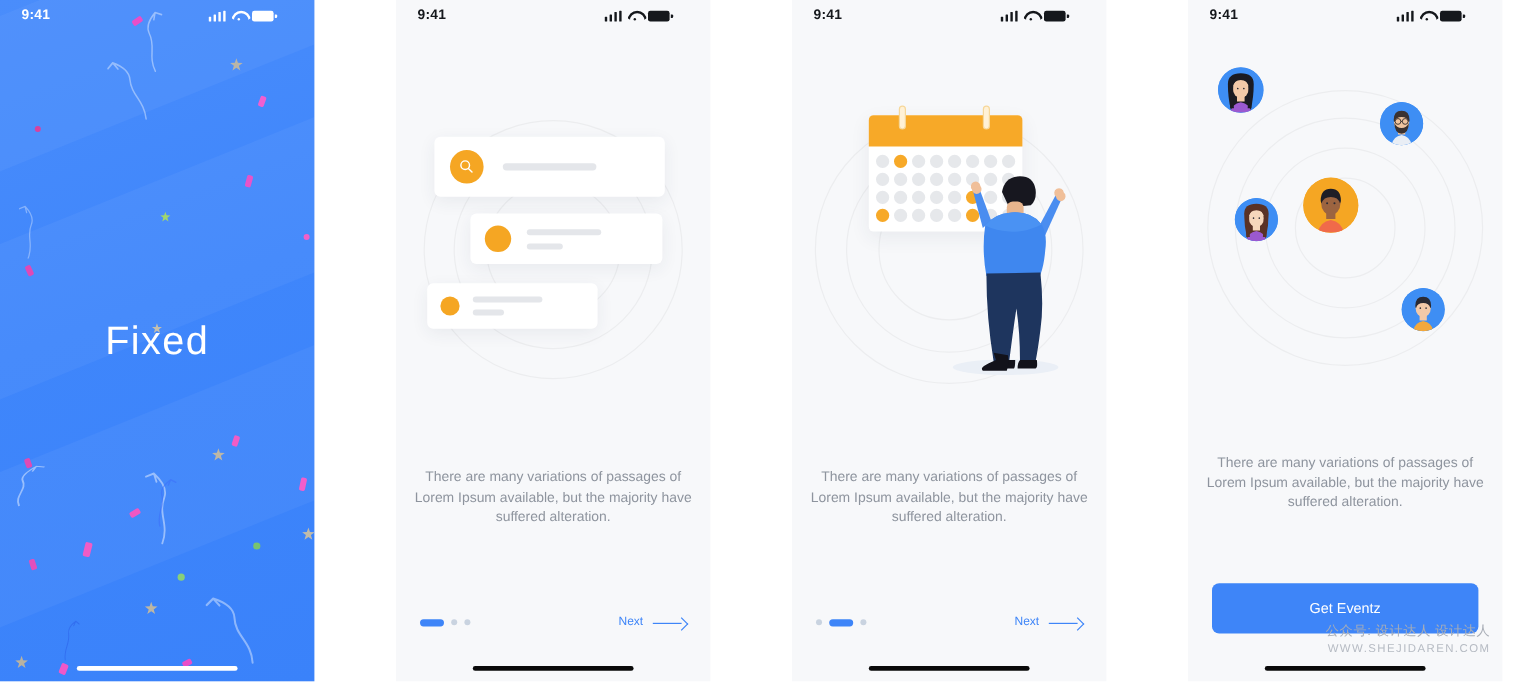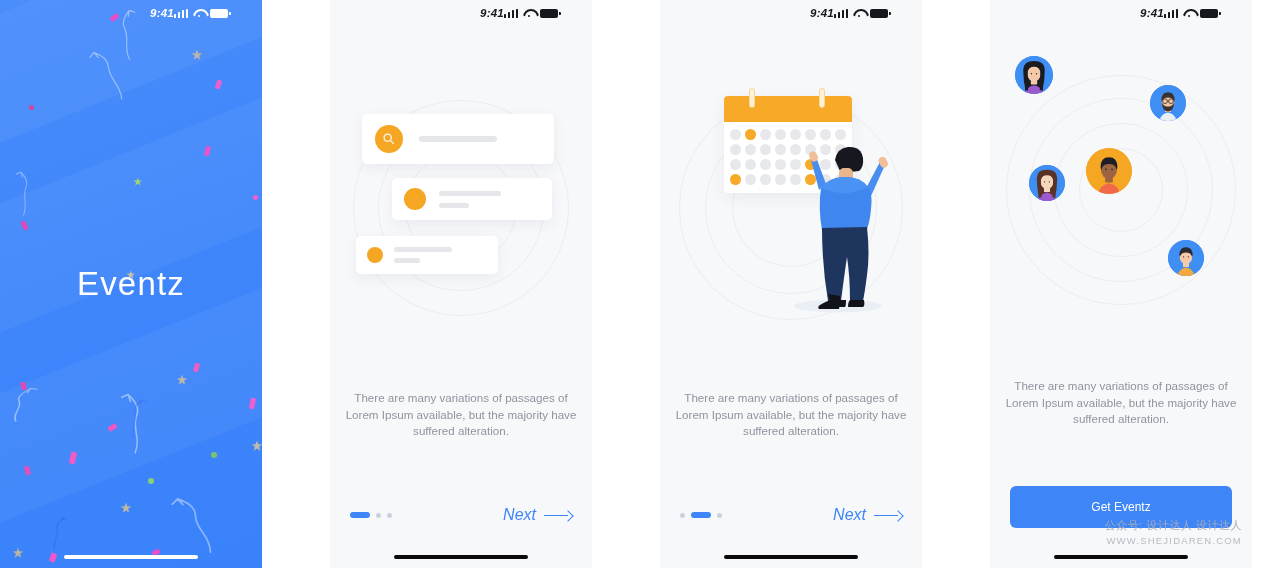--- a/index.html
+++ b/index.html
@@ -10,22 +10,22 @@
     overflow: hidden;
   }
   #app { position: relative; width: 1280px; height: 568px; display: flex; }
 
   .screen { position: relative; width: 262px; height: 568px; overflow: hidden; flex: 0 0 262px; }
   .gap { flex: 0 0 68px; height: 568px; background: #ffffff; }
 
   
   .statusbar {
     position: absolute; top: 0; left: 0; right: 16px; height: 26px;
-    display: flex; align-items: center; justify-content: flex-end;
-    padding: 0 18px; z-index: 40; font-style: italic;
+    display: flex; align-items: center; justify-content: space-between;
+    padding: 0 18px; z-index: 40;
   }
   .st-time { font-size: 11.5px; font-weight: bold; letter-spacing: .2px; }
   .st-icons { display: flex; align-items: center; gap: 5px; }
   .sig { display: flex; align-items: flex-end; gap: 1.5px; height: 9px; }
   .sig i { width: 2.4px; border-radius: .5px; display: block; }
   .sig i:nth-child(1){height:3.5px}.sig i:nth-child(2){height:5.5px}
   .sig i:nth-child(3){height:7.5px}.sig i:nth-child(4){height:9px}
   .wifi { width: 12px; height: 9px; position: relative; }
   .wifi::before{
     content:""; position:absolute; left:0; top:0; width:12px; height:12px;
@@ -88,22 +88,22 @@
   }
 
   .footer {
     position: absolute; left: 20px; right: 20px; bottom: 44px;
     display: flex; align-items: center; justify-content: space-between;
   }
   .dots { display: flex; align-items: center; gap: 6px; }
   .dot { width: 5px; height: 5px; border-radius: 50%; background: #c9d3e0; }
   .dot.active { width: 20px; height: 6px; border-radius: 3px; background: #3e85f8; }
   .next {
-    display: flex; align-items: center; gap: 8px;
-    color: #3e85f8; font-size: 16px; font-style: italic;
+    display: flex; align-items: flex-end; gap: 8px;
+    color: #3e85f8; font-size: 10px;
   }
   .arrow { width: 28px; height: 9px; position: relative; }
   .arrow::before{content:"";position:absolute;left:0;top:4px;width:24px;height:1.4px;background:currentColor;}
   .arrow::after{content:"";position:absolute;right:0;top:1.2px;width:7px;height:7px;border-top:1.4px solid currentColor;border-right:1.4px solid currentColor;transform:rotate(45deg);}
 
   .cta {
     position: absolute; left: 20px; right: 20px; bottom: 40px;
     height: 42px; border-radius: 6px; background: #3e85f8;
     color: #fff; font-size: 12px; display: flex; align-items: center; justify-content: center;
     border: none; cursor: pointer; font-family: inherit;
@@ -218,21 +218,21 @@
             <i style="background:currentColor"></i>
             <i style="background:currentColor"></i>
             <i style="background:currentColor"></i>
             <i style="background:currentColor"></i>
           </span>
         <span class="wifi"></span>
         <span class="batt"></span>
       </div>
     </div>
 
-    <div class="splash-title">Eventz</div>
+    <div class="splash-title">Fixed</div>
     <div class="home-ind home-light"></div>
   </div>
 
   <div class="gap"></div>
 
   <div class="screen onboard">
     <div class="statusbar dark-status">
       <div class="st-time">9:41</div>
       <div class="st-icons">
         <span class="sig">

